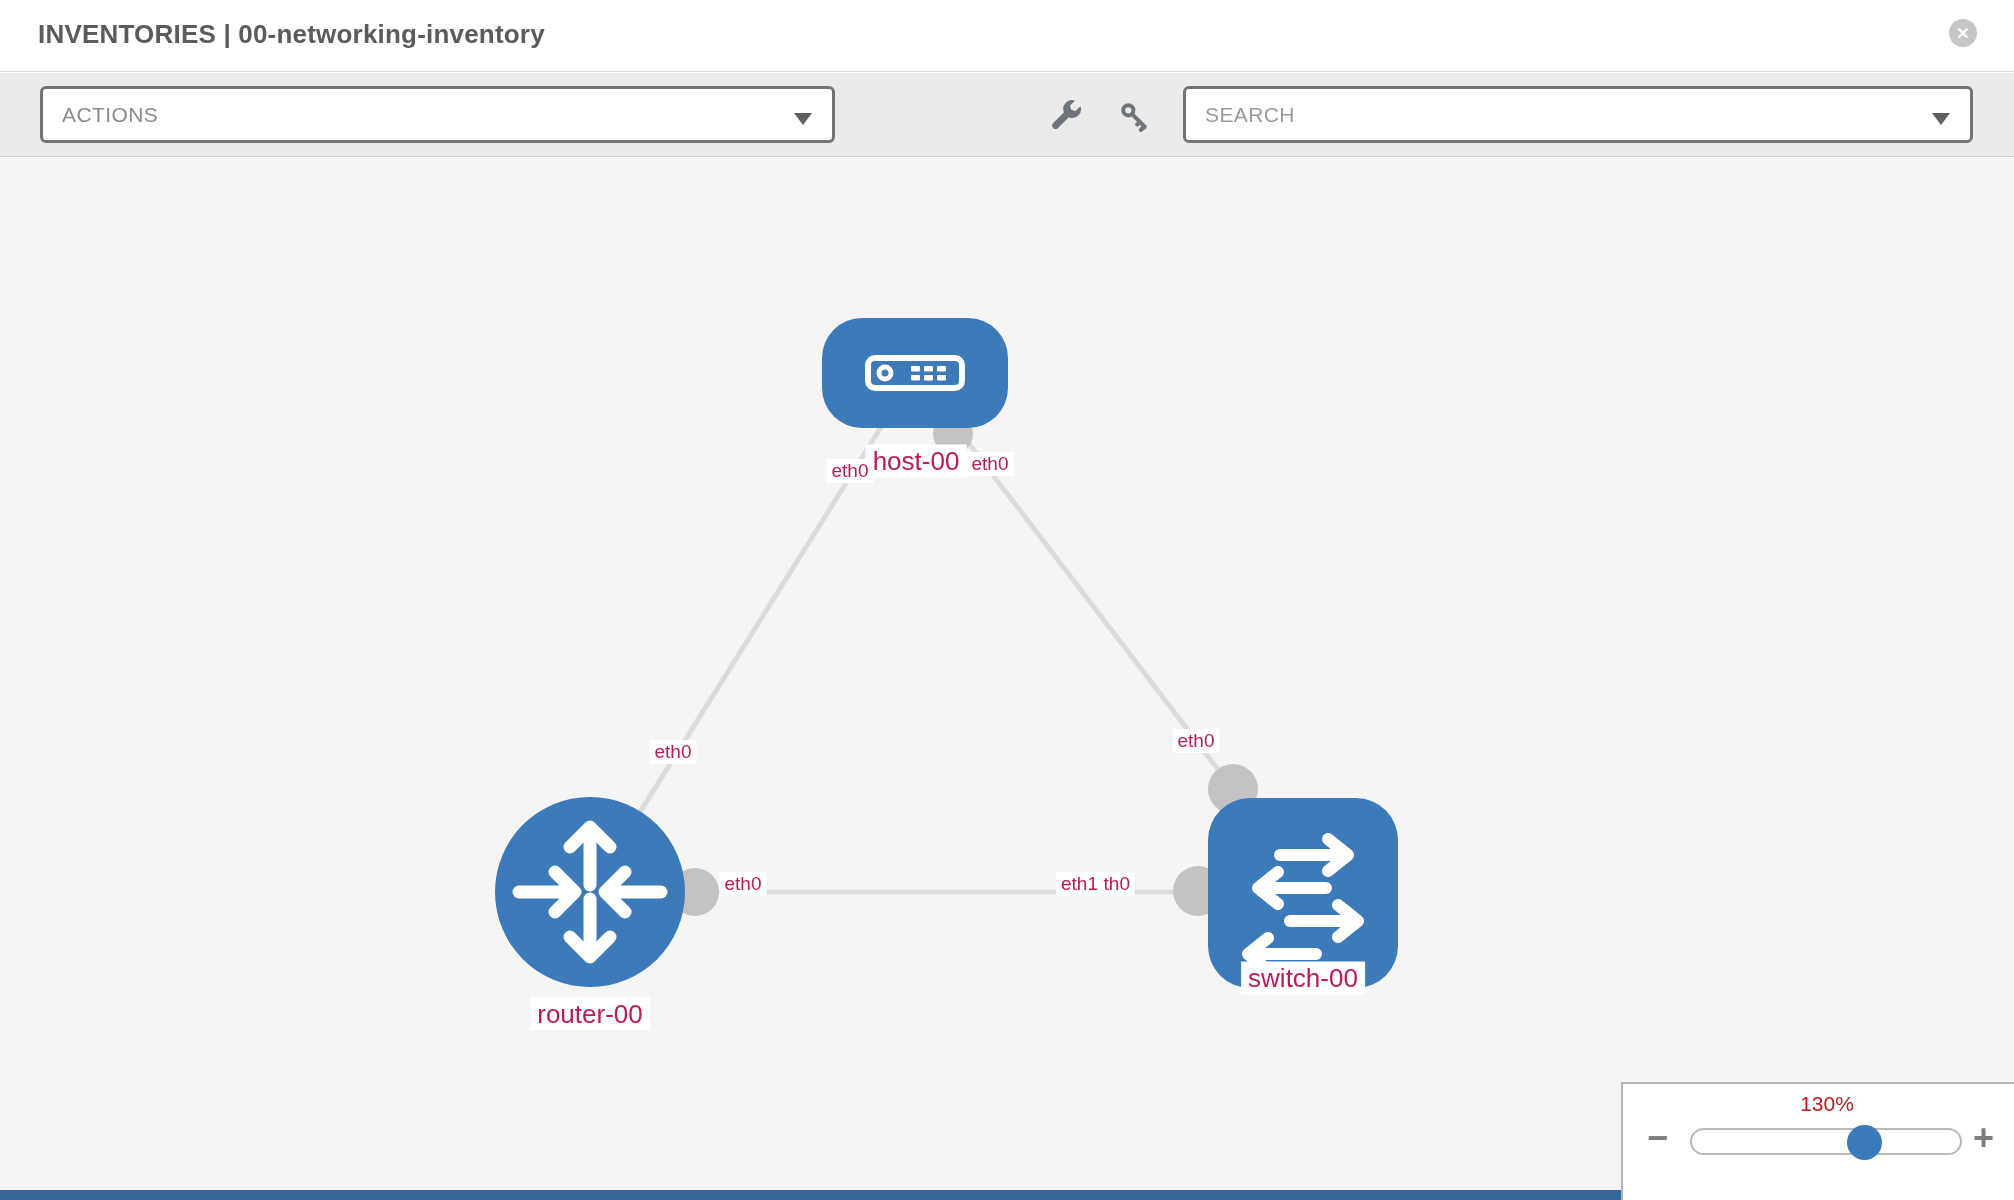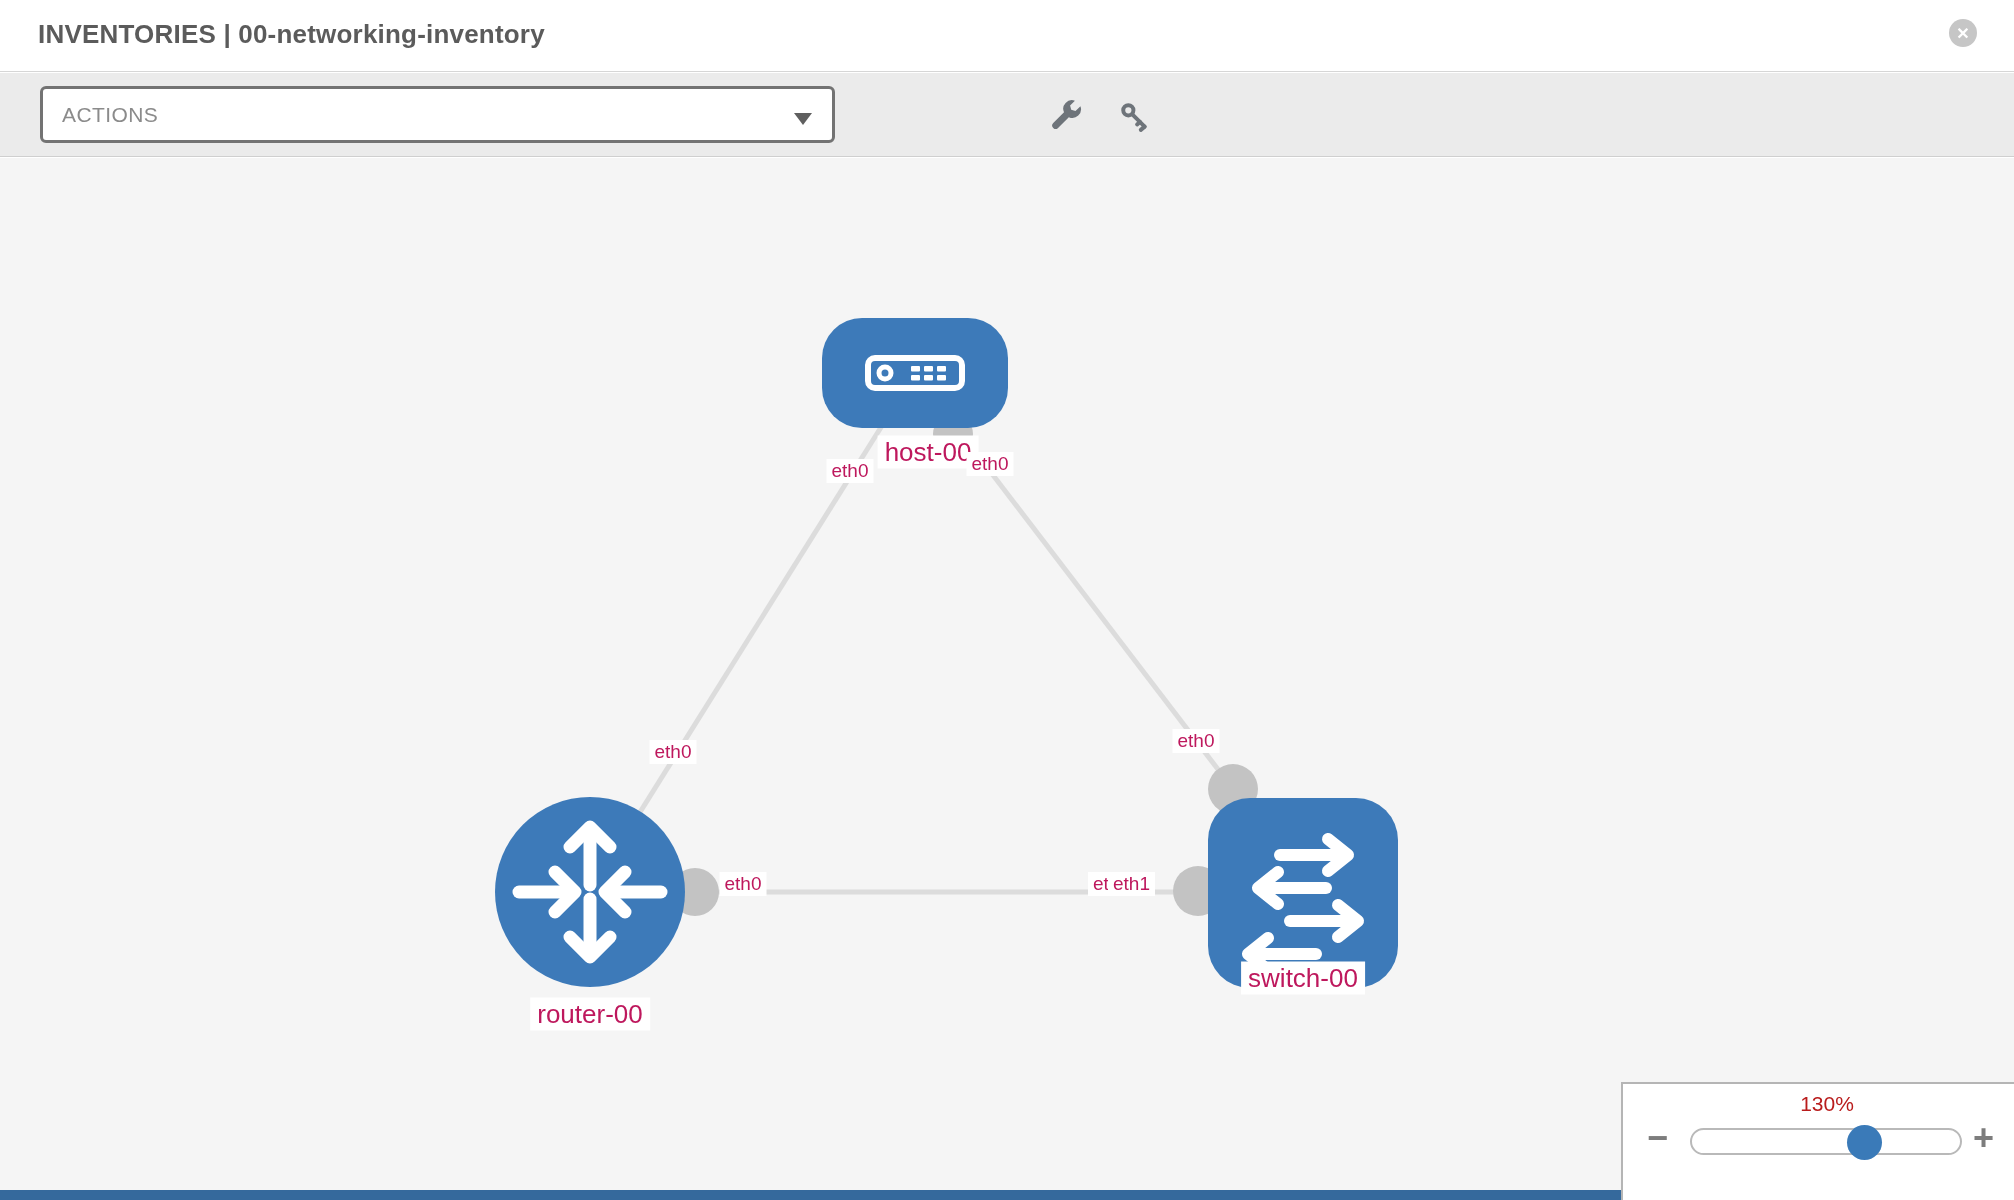--- a/index.html
+++ b/index.html
@@ -84,20 +84,24 @@
   </svg>
   <svg class="tool-icon key-pos" viewBox="0 0 24 24">
     <g stroke="#6e747a" stroke-width="2.8" fill="none" stroke-linecap="round">
       <circle cx="8" cy="8" r="3.6"></circle>
       <path d="M11 11 L19.5 19.5"></path>
       <path d="M19.5 19.5 L16.8 21.8"></path>
       <path d="M16.2 16.2 L14.2 18"></path>
     </g>
   </svg>
 
+  <div class="select-box search-box">
+    <span class="sel-label">SEARCH</span>
+    <span class="caret"></span>
+  </div>
 </div>
 
 <div class="canvas">
 
   <svg class="net-svg" width="2014" height="1042">
     <g stroke="#dcdcdc" stroke-width="5">
       <line x1="915" y1="215" x2="590" y2="734"></line>
       <line x1="915" y1="215" x2="1233" y2="631"></line>
       <line x1="590" y1="734" x2="1303" y2="734"></line>
     </g>
@@ -147,31 +151,31 @@
         <path d="M118 90 H54"></path>  
           <path d="M70 74 L50 90 L70 106"></path>
         <path d="M82 123 H146"></path> 
           <path d="M130 107 L150 123 L130 139"></path>
         <path d="M108 156 H44"></path> 
           <path d="M60 140 L40 156 L60 172"></path>
       </g>
     </svg>
   </div>
 
-  <div class="chip node-chip" style="left:916px; top:294px;margin-left:12px;">host-00</div>
+  <div class="chip node-chip" style="left:916px; top:303px;">host-00</div>
   <div class="chip node-chip" style="left:590px; top:856px;">router-00</div>
   <div class="chip node-chip" style="left:1303px; top:820px;">switch-00</div>
 
   <div class="chip if-chip" style="left:850px;  top:313px;">eth0</div>
   <div class="chip if-chip" style="left:990px;  top:306px;">eth0</div>
   <div class="chip if-chip" style="left:673px;  top:594px;">eth0</div>
   <div class="chip if-chip" style="left:1196px; top:583px;">eth0</div>
   <div class="chip if-chip" style="left:743px;  top:726px;">eth0</div>
   <div class="chip if-chip" style="left:1088px; top:726px; transform:translate(0,-50%);">eth0</div>
-  <div class="chip if-chip" style="left:1108px; top:726px; transform:translate(0,-50%);">eth1</div>
+  <div class="chip if-chip" style="left:1056px; top:726px; transform:translate(0,-50%);">eth1</div>
 </div>
 
 <div class="zoom-panel">
   <div class="zoom-level">130%</div>
   <div class="zoom-minus">−</div>
   <div class="zoom-track"></div>
   <div class="zoom-thumb"></div>
   <div class="zoom-plus">+</div>
 </div>
 

